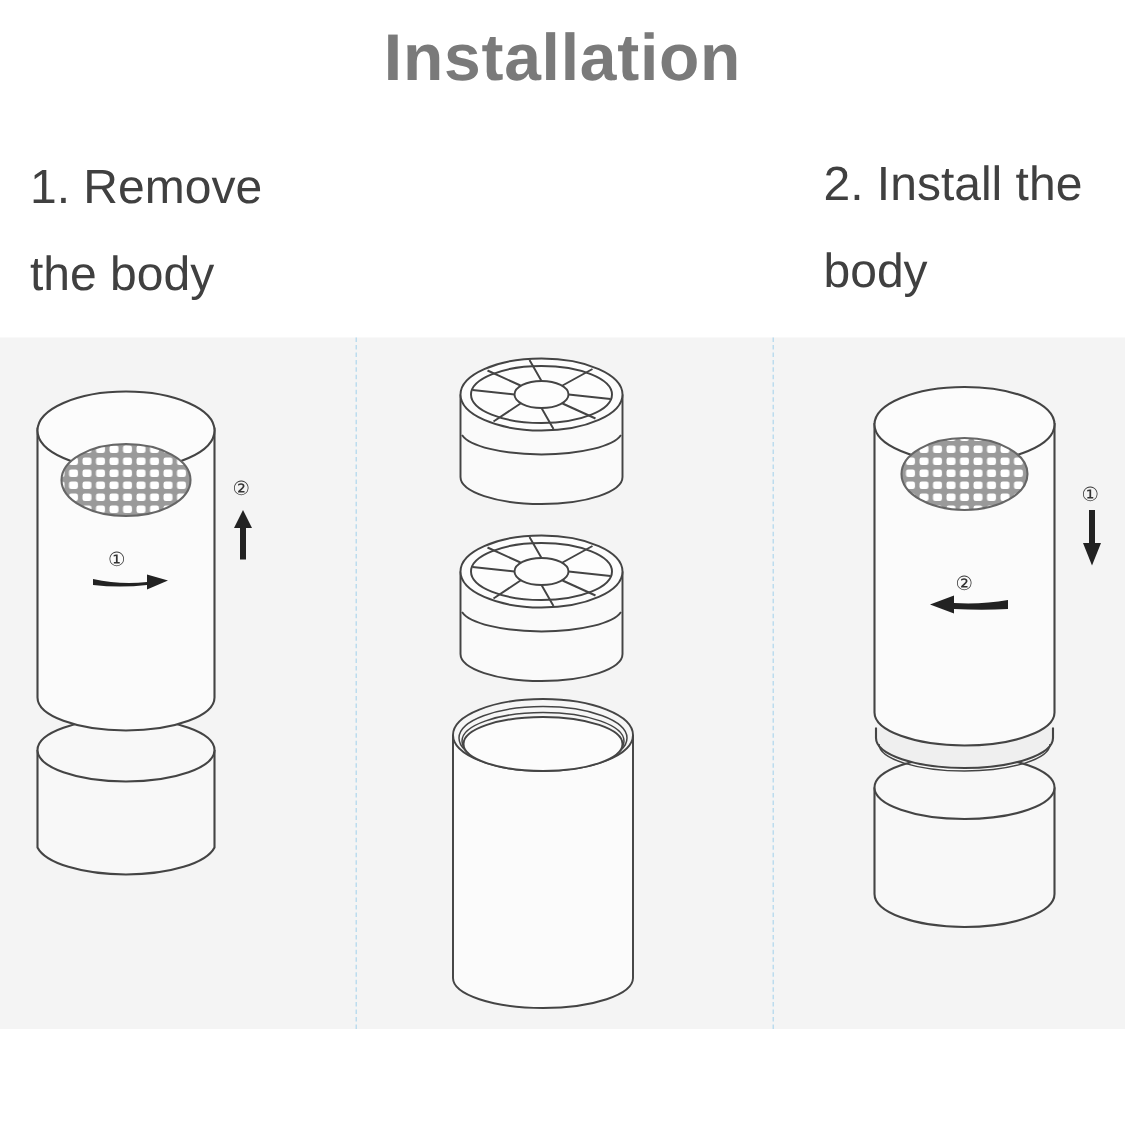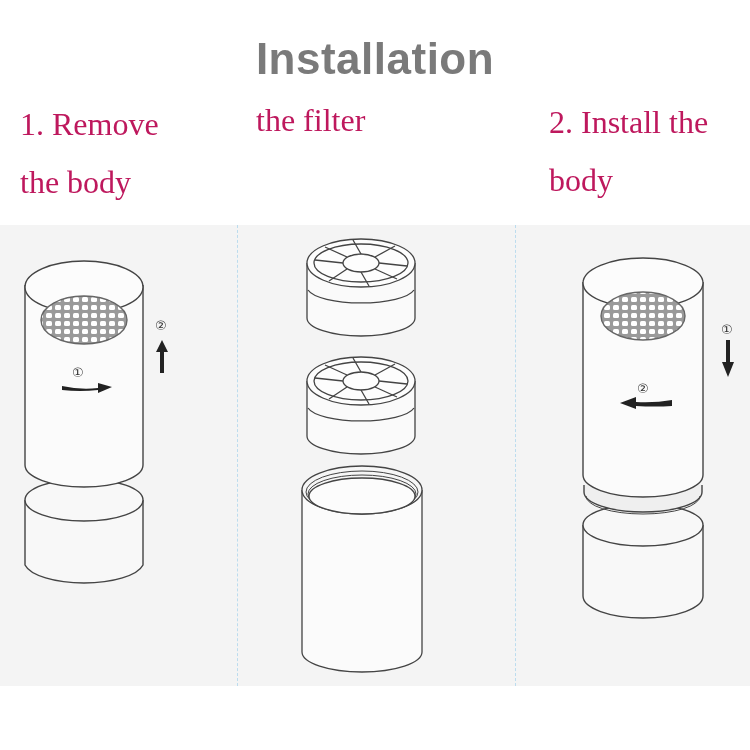--- a/index.html
+++ b/index.html
@@ -1,39 +1,38 @@
 <!DOCTYPE html>
 <html><head>
 <meta charset="utf-8">
 <style>
   html, body { margin: 0; padding: 0; background: #ffffff; }
   body { width: 750px; height: 750px; position: relative; overflow: hidden; font-family: "Liberation Sans", sans-serif; }
-  .title { position: absolute; left: 0; top: 14px; width: 750px; text-align: center; font-size: 44px; font-weight: bold; color: #7a7a7a; letter-spacing: 0.5px; margin-top: 20px; }
-  .step { position: absolute; color: #be185d; font-size: 32px; line-height: 58px; font-family: Liberation Serif, serif; }
+  .title { position: absolute; left: 0; top: 14px; width: 750px; text-align: center; font-size: 44px; font-weight: bold; color: #7a7a7a; letter-spacing: 0.5px; }
+  .step { position: absolute; color: #404040; font-size: 32px; line-height: 58px; }
   .step span { display: block; white-space: nowrap; }
   #step1 { left: 20px; top: 95px; }
   #step2 { left: 246px; top: 91px; }
   #step2 .l2 { padding-left: 10px; }
   #step3 { left: 549px; top: 93px; }
   .panel { position: absolute; left: 0; top: 225px; width: 750px; height: 461px; background: #f4f4f4; }
   .divider { position: absolute; top: 0; width: 0; height: 461px; border-left: 1px dashed #bcdcee; }
   .art { position: absolute; left: 0; top: 0; }
   .glyph { font-family: "DejaVu Sans", sans-serif; fill: #333; }
 </style>
 </head>
 <body>
 
 <div class="title">Installation</div>
 
 <div class="step" id="step1">
   <span>1. Remove</span>
   <span>the body</span>
 </div>
 <div class="step" id="step2">
-  <span class="l2">the filter</span>
 </div>
 <div class="step" id="step3">
   <span>2. Install the</span>
   <span>body</span>
 </div>
 
 <div class="panel">
   <div class="divider" style="left:237px"></div>
   <div class="divider" style="left:515px"></div>
 

